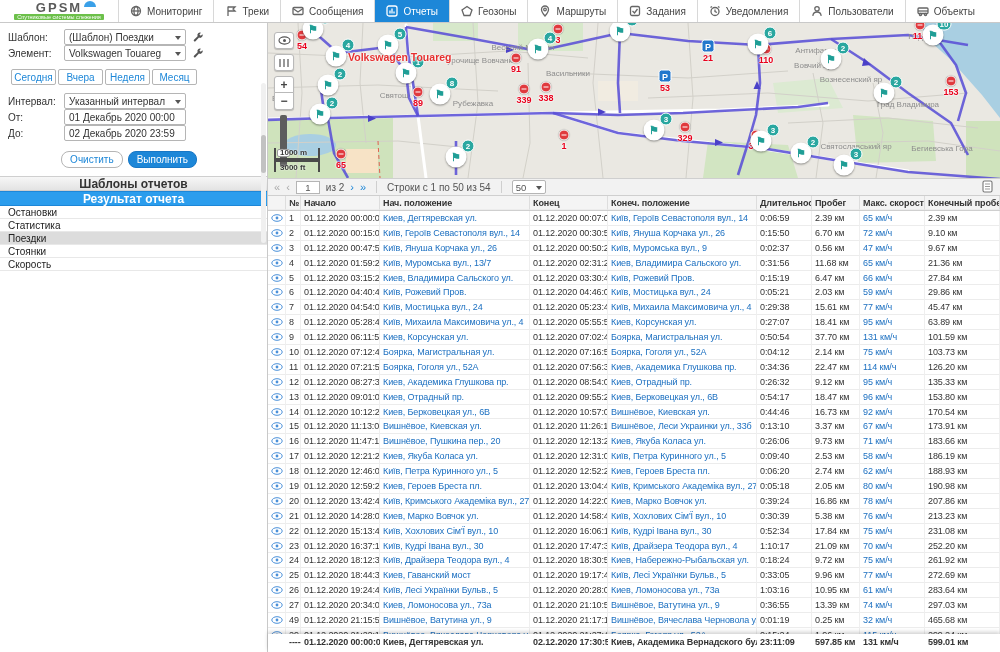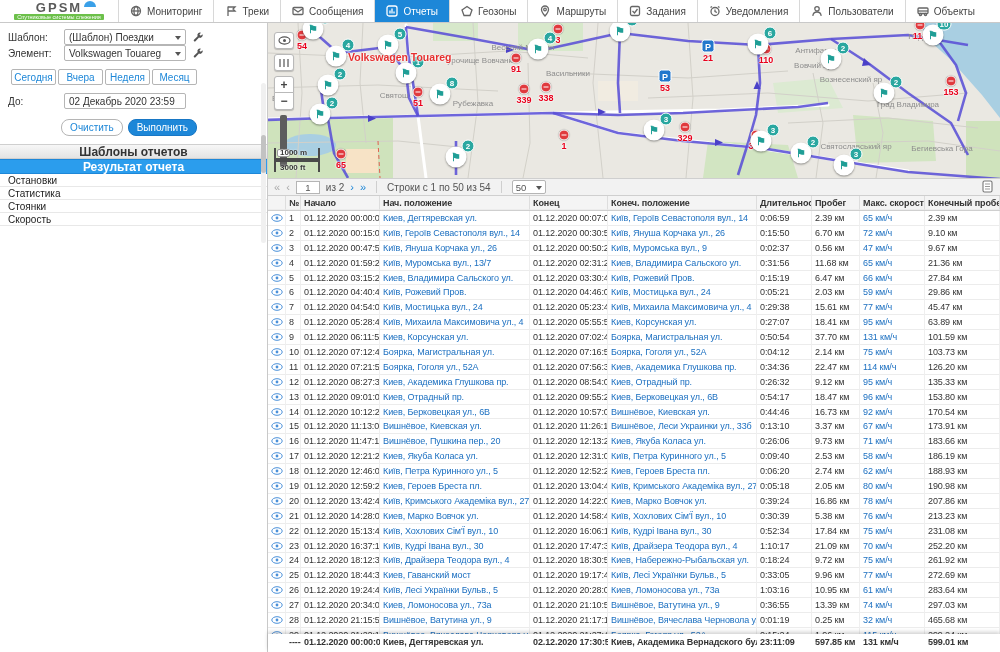--- a/index.html
+++ b/index.html
@@ -204,38 +204,52 @@
           <span>Вчера</span>
         </div>
         <div class="qbtn">
           <span>Неделя</span>
         </div>
         <div class="qbtn">
           <span>Месяц</span>
         </div>
     </div>
     <div class="frow">
+      <label>Интервал:</label>
+      <div class="select">
+          <span>Указанный интервал</span>
+          <span class="caret"></span>
+        </div>
+    </div>
+    <div class="frow">
+      <label>От:</label>
+      <div class="tinput">
+          <span>01 Декабрь 2020 00:00</span>
+        </div>
+    </div>
+    <div class="frow">
       <label>До:</label>
       <div class="tinput">
           <span>02 Декабрь 2020 23:59</span>
         </div>
     </div>
     <div class="actions">
       <div class="btn ghost">Очистить</div>
       <div class="btn primary">Выполнить</div>
     </div>
     <div class="side-scroll">
         <div class="thumb"></div>
       </div>
   </div>
   <div class="sec-head">Шаблоны отчетов</div>
   <div class="sec-head blue">Результат отчета</div>
   <div>
     <div class="side-item"><span>Остановки</span></div>
       <div class="side-item"><span>Статистика</span></div>
+      <div class="side-item active"><span>Поездки</span></div>
       <div class="side-item"><span>Стоянки</span></div>
       <div class="side-item"><span>Скорость</span></div>
   </div>
 </div>
 
 <div class="map">
   <svg class="base" width="732" height="155" viewBox="0 0 732 155">
     <rect width="732" height="155" fill="#eae8e2"></rect>
 
     <rect x="0" y="95" width="125" height="60" fill="#cfe3bc"></rect>
@@ -314,21 +328,21 @@
       <div class="place" style="left: 674px; top: 125px;"><span>Бегиевська Гора</span></div>
       <div class="place" style="left: 652px; top: 13px;"><span>Подол</span></div>
       <div class="place" style="left: 15px; top: 75px;"><span>Біличі</span></div>
       <div class="place" style="left: 126px; top: 72px;"><span>Святош</span></div>
   </div>
   <div>
     <div class="stopm" style="left: 34px; top: 12px;">
         <span class="slabel">54</span>
       </div>
       <div class="stopm" style="left: 150px; top: 69px;">
-        <span class="slabel">51</span>
+        <span class="slabel">89</span>
       </div>
       <div class="stopm" style="left: 73px; top: 131px;">
         <span class="slabel">65</span>
       </div>
       <div class="stopm" style="left: 248px; top: 35px;">
         <span class="slabel">91</span>
       </div>
       <div class="stopm" style="left: 256px; top: 66px;">
         <span class="slabel">339</span>
       </div>
@@ -968,21 +982,21 @@
         <div class="td blue">74 км/ч</div>
         <div class="td">297.03 км</div>
       </div>
       <div class="tr">
         <div class="td c-eye">
           <svg width="12" height="8" viewBox="0 0 12 8">
             <ellipse cx="6" cy="4" rx="5.2" ry="3.3" fill="none" stroke="#4a90d9" stroke-width="1"></ellipse>
             <circle cx="6" cy="4" r="1.4" fill="#4a90d9"></circle>
           </svg>
         </div>
-        <div class="td">28</div>
+        <div class="td">49</div>
         <div class="td">01.12.2020 21:15:55</div>
         <div class="td blue">Вишнёвое, Ватутина ул., 9</div>
         <div class="td">01.12.2020 21:17:14</div>
         <div class="td blue">Вишнёвое, Вячеслава Черновола ул.</div>
         <div class="td">0:01:19</div>
         <div class="td">0.25 км</div>
         <div class="td blue">32 км/ч</div>
         <div class="td">465.68 км</div>
       </div>
       <div class="tr">

